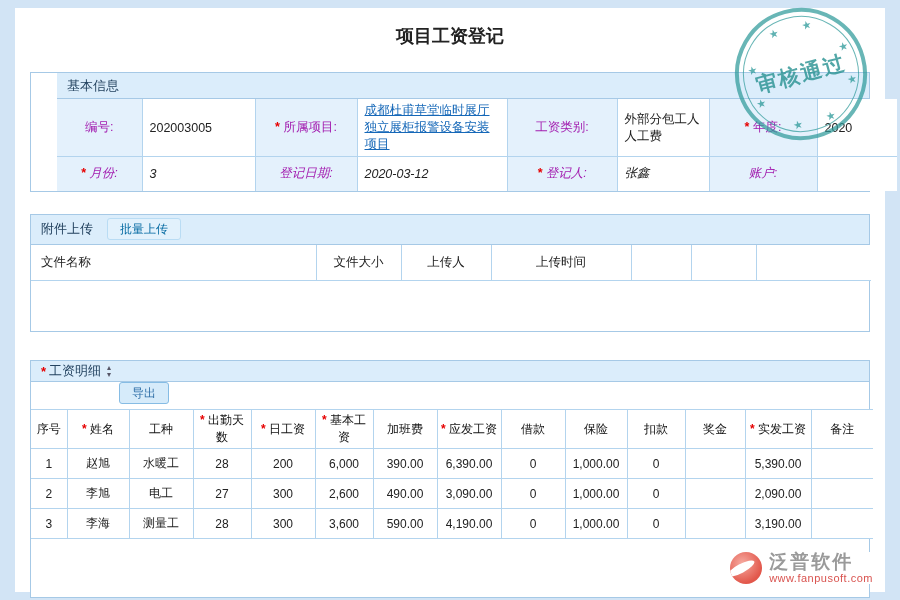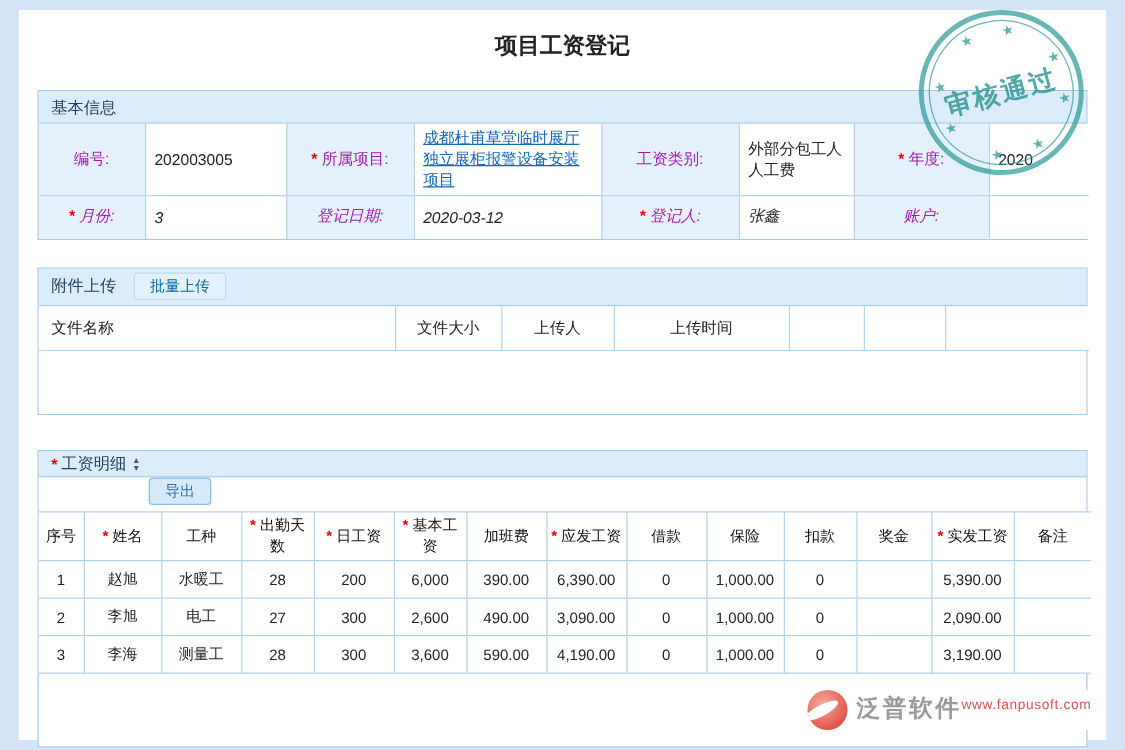--- a/index.html
+++ b/index.html
@@ -24,21 +24,21 @@
     color: #222;
     padding-top: 16px;
     height: 40px;
   }
   
   .section {
     margin: 0 15px;
     border: 1px solid #a6c9e6;
     background: #fff;
   }
-  .sec1 { margin-top: 24px; }
+  .sec1 { margin-top: 24px; padding-left: 26px; }
   .sec2 { margin-top: 22px; }
   .sec3 { margin-top: 28px; height: 238px; }
   .sec-strip {
     background: #dbedfb;
     border-bottom: 1px solid #a6c9e6;
     display: flex;
     align-items: center;
     padding-left: 10px;
     font-size: 13px;
     color: #23425f;
@@ -177,21 +177,21 @@
   }
   .logo::after {
     content: "";
     position: absolute;
     width: 30px; height: 9px;
     background: #fff;
     border-radius: 50%;
     top: 12px; left: -4px;
     transform: rotate(-28deg);
   }
-  .brand-col { display: flex; align-items: flex-start; }
+  .brand-col { display: flex; flex-direction: column; align-items: flex-start; }
   .brand-name { font-size: 19px; font-weight: bold; color: #9a9a9a; letter-spacing: 2px; line-height: 1.05; }
   .brand-url  { font-size: 11px; color: #d9534f; letter-spacing: .5px; }
 </style>
 <title>项目工资登记</title></head>
 <body>
 
 <div class="card">
 
   <div class="page-title">项目工资登记</div>
 

